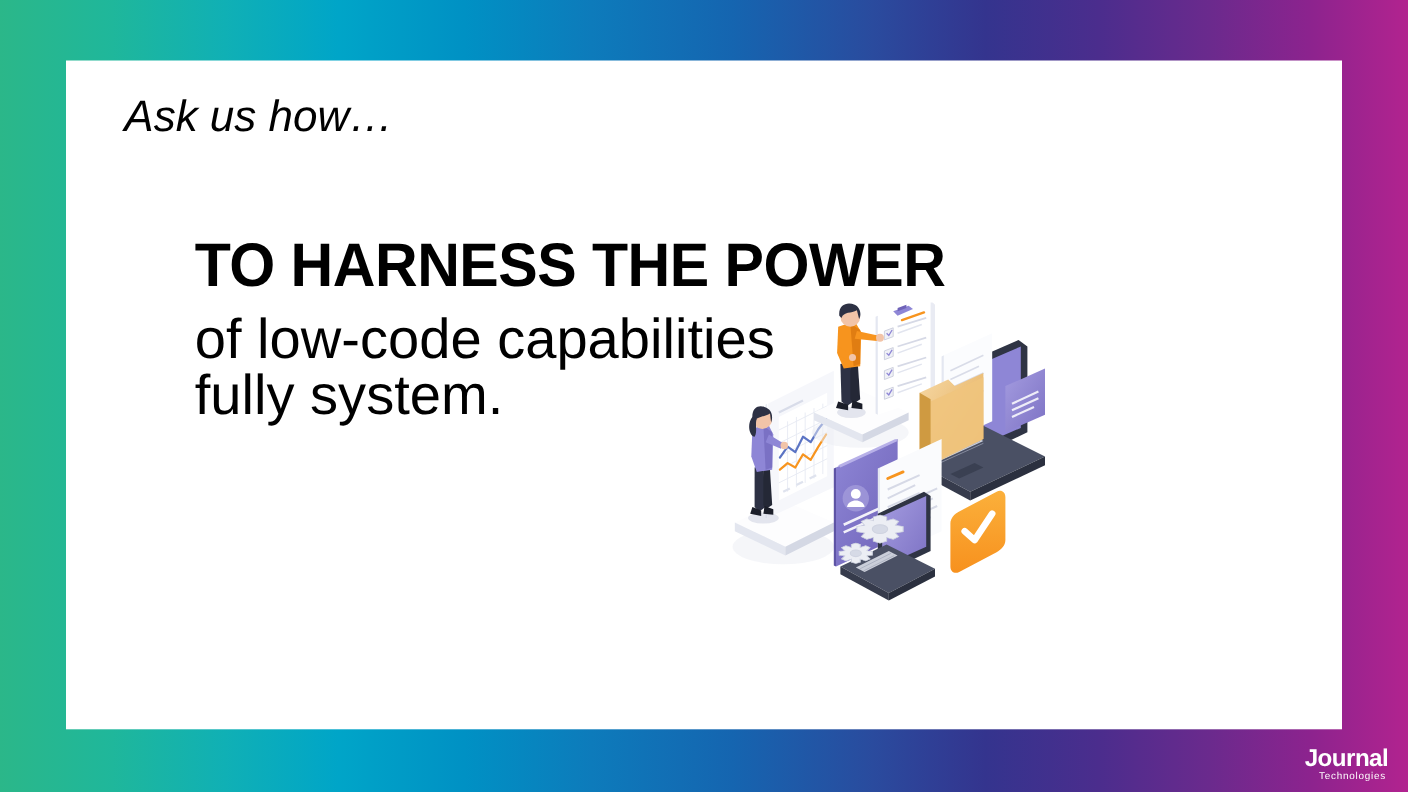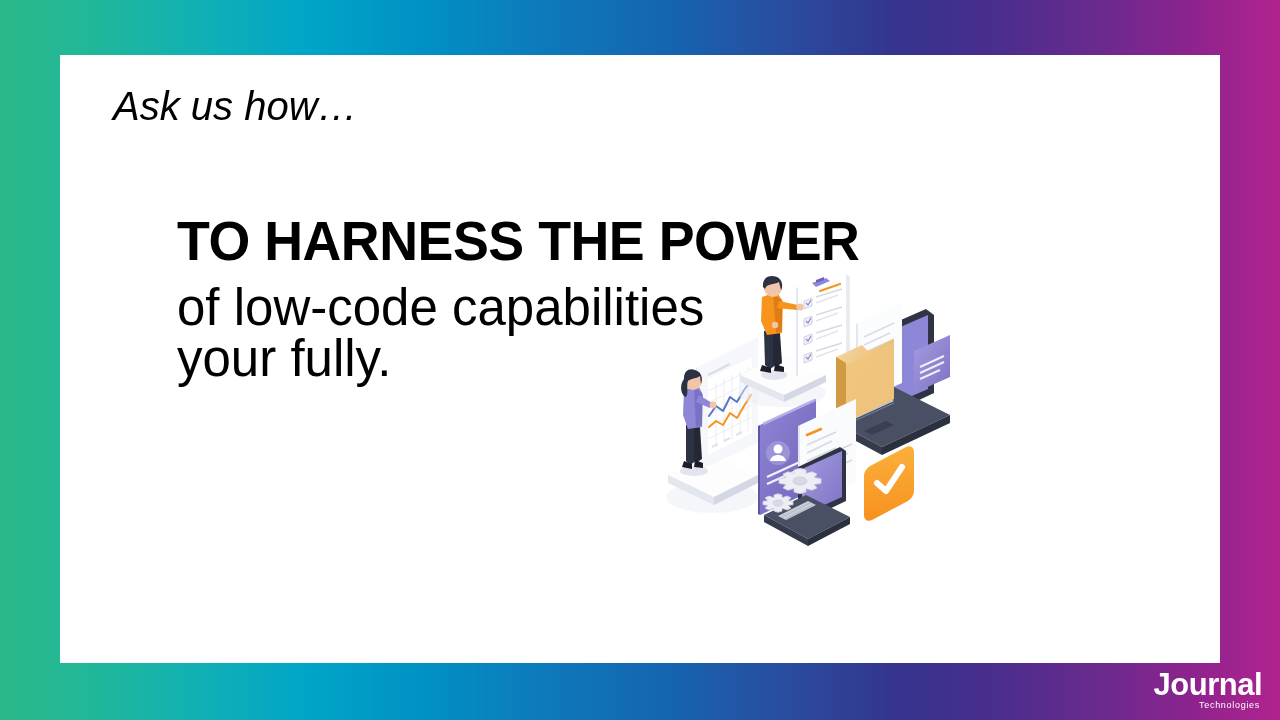--- a/index.html
+++ b/index.html
@@ -86,21 +86,21 @@
 
   
   #logo {
     position:absolute;
     right:18px; bottom:10px;
     text-align:right;
     color:#ffffff;
     line-height:1;
   }
   #logo .wordmark {
-    font-size:31px;
+    font-size:22px;
     font-weight:700;
     letter-spacing:-0.5px;
     color:#ffffff;
     display:block;
     text-align:right;
   }
   #logo .tagline {
     font-size:9px;
     font-weight:400;
     letter-spacing:0.7px;
@@ -116,21 +116,21 @@
 <div id="slide">
 
   <div id="card"></div>
 
   <div class="eyebrow">Ask us how…</div>
 
   <div class="headline">TO HARNESS THE POWER</div>
 
   <div class="subcopy">
     <span class="ln">of low-code capabilities</span>
-    <span class="ln">your fully.</span>
+    <span class="ln">fully system.</span>
   </div>
 
   <div id="illo">
     <svg viewBox="0 0 320 280" xmlns="http://www.w3.org/2000/svg">
       <defs>
         <linearGradient id="gFolder" x1="0" y1="0" x2="1" y2="1">
           <stop offset="0%" stop-color="#f6d9a6"></stop>
           <stop offset="100%" stop-color="#e2a64f"></stop>
         </linearGradient>
         <linearGradient id="gOrange" x1="0" y1="0" x2="0" y2="1">

